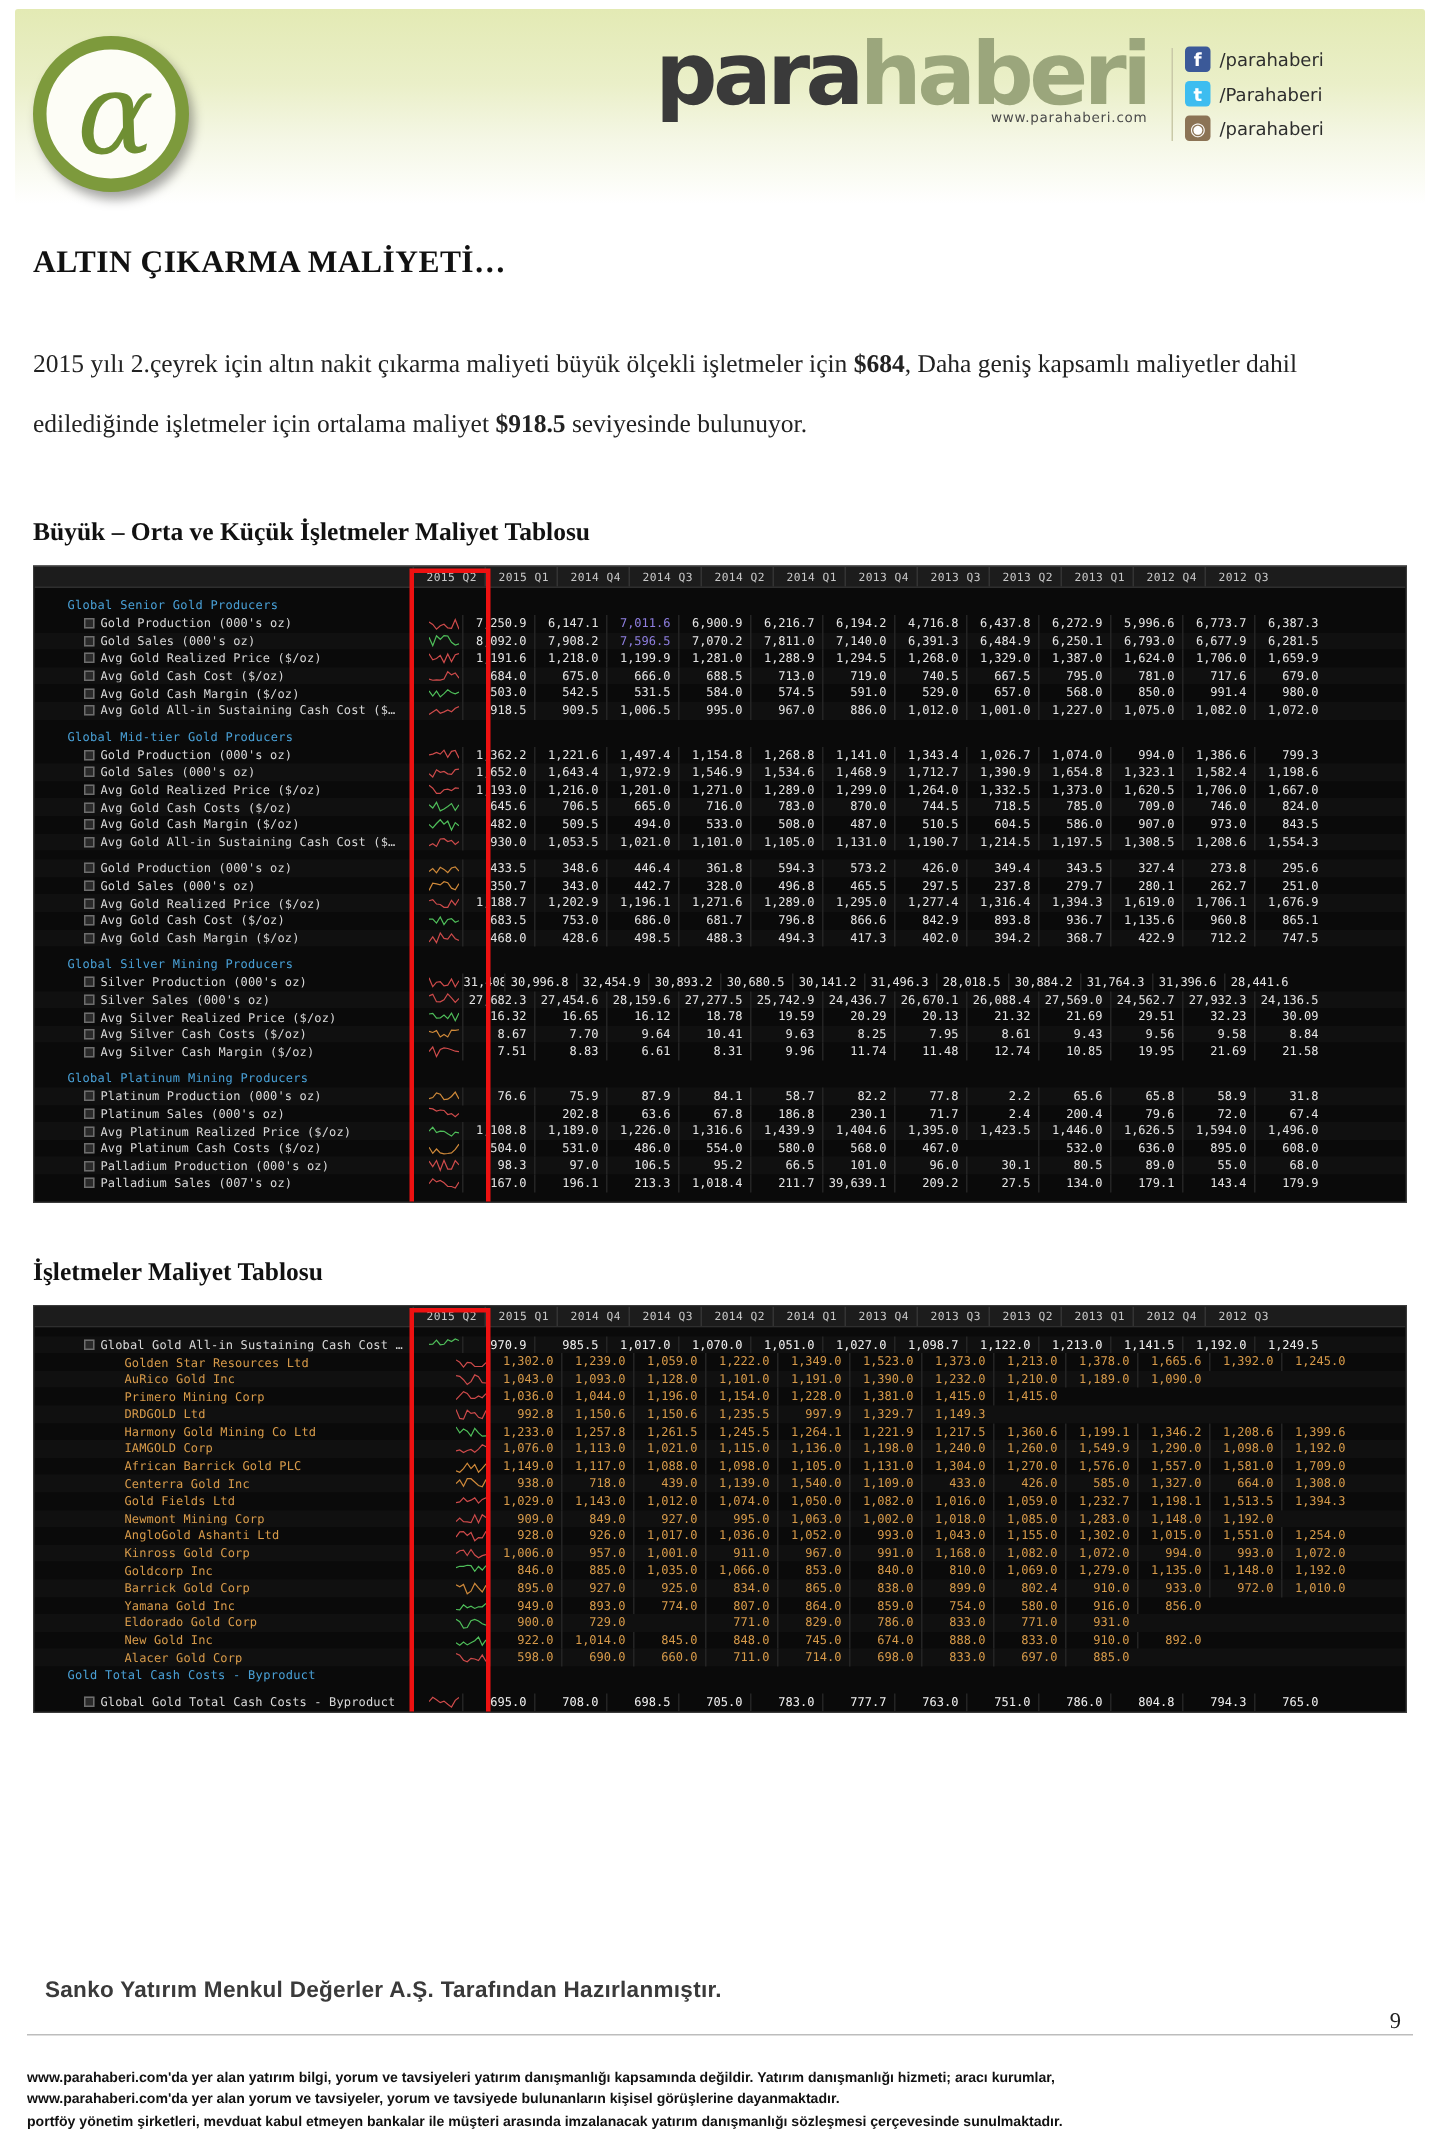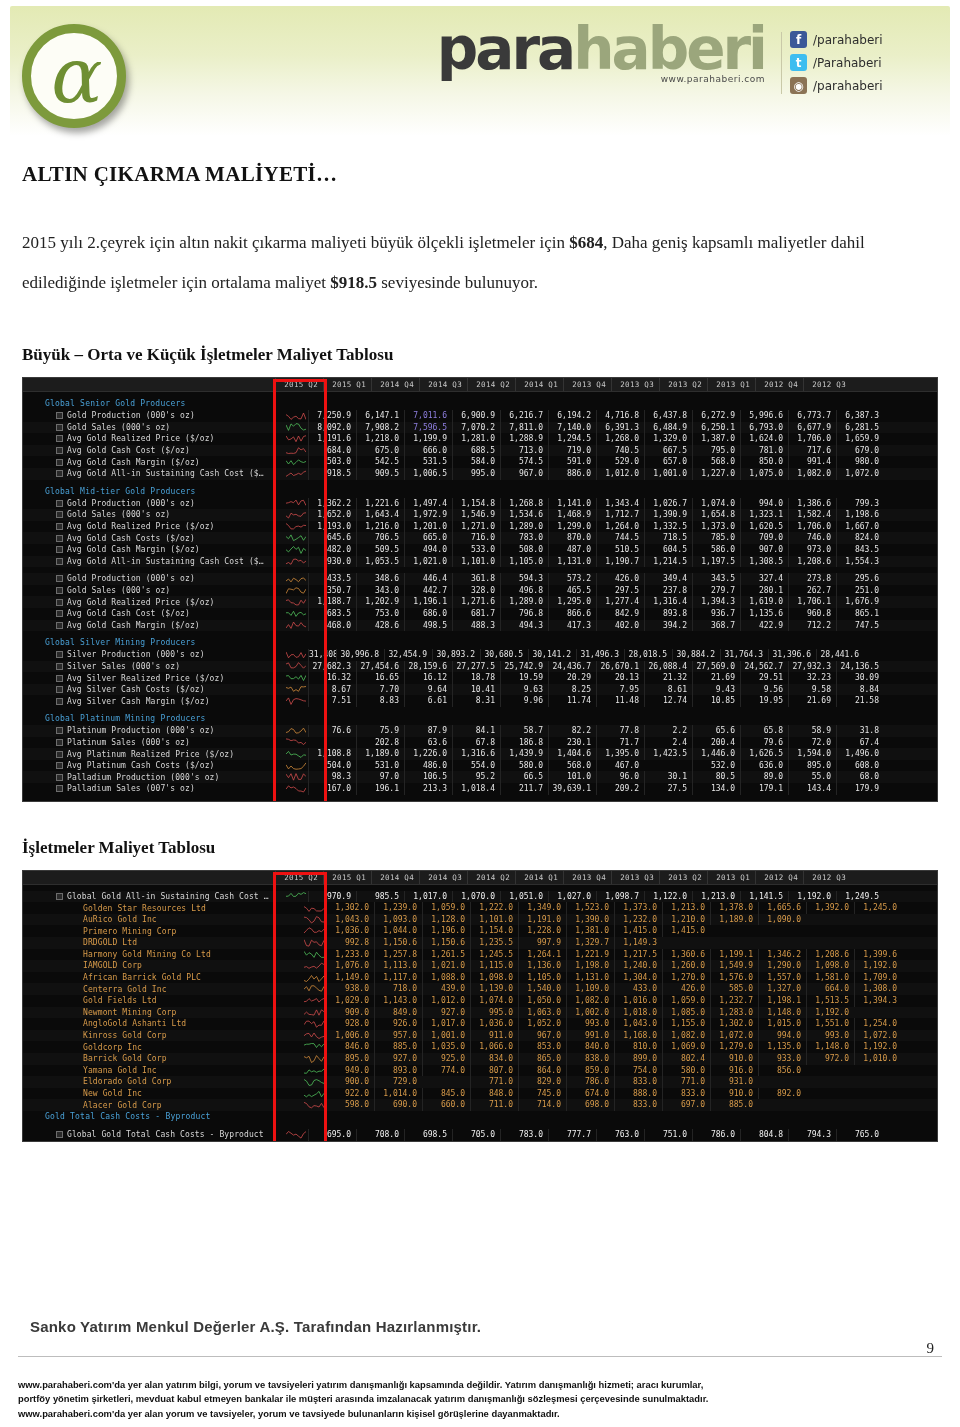--- a/index.html
+++ b/index.html
@@ -1392,15 +1392,15 @@
   </div>
 
 </div>
 
 <div class="footer-sanko">Sanko Yatırım Menkul Değerler A.Ş. Tarafından Hazırlanmıştır.</div>
 <div class="hr-foot"></div>
 <div class="pagenum">9</div>
 
 <div class="disclaimer">
   <span class="ln"><span class="u">www.parahaberi.com</span><span>'da yer alan yatırım bilgi, yorum ve tavsiyeleri yatırım danışmanlığı kapsamında değildir. Yatırım danışmanlığı hizmeti; aracı kurumlar,</span></span>
+  <span class="ln"><span class="u">www.parahaberi.com</span><span>'da yer alan yorum ve tavsiyeler, yorum ve tavsiyede bulunanların kişisel görüşlerine dayanmaktadır.</span></span>
   <span class="ln">portföy yönetim şirketleri, mevduat kabul etmeyen bankalar ile müşteri arasında imzalanacak yatırım danışmanlığı sözleşmesi çerçevesinde sunulmaktadır.</span>
-  <span class="ln"><span class="u">www.parahaberi.com</span><span>'da yer alan yorum ve tavsiyeler, yorum ve tavsiyede bulunanların kişisel görüşlerine dayanmaktadır.</span></span>
 </div>
 
 </body></html>

